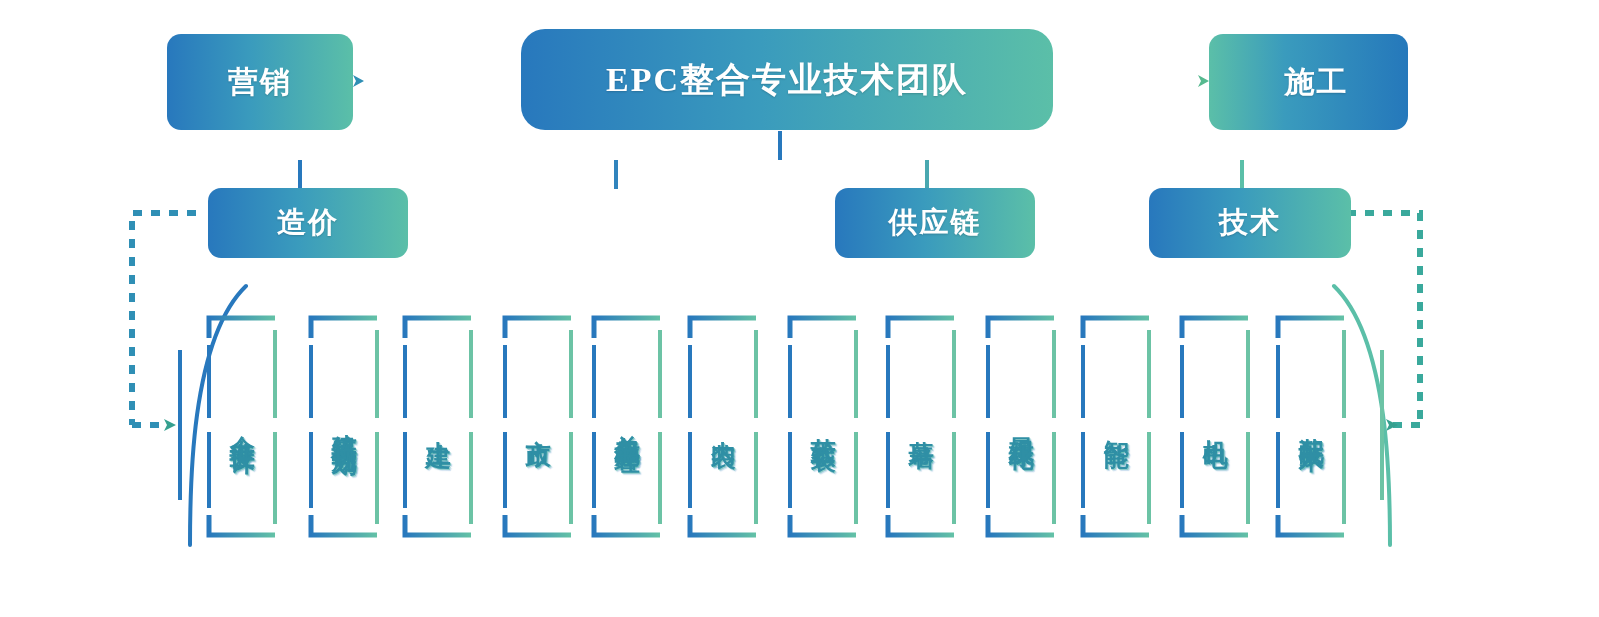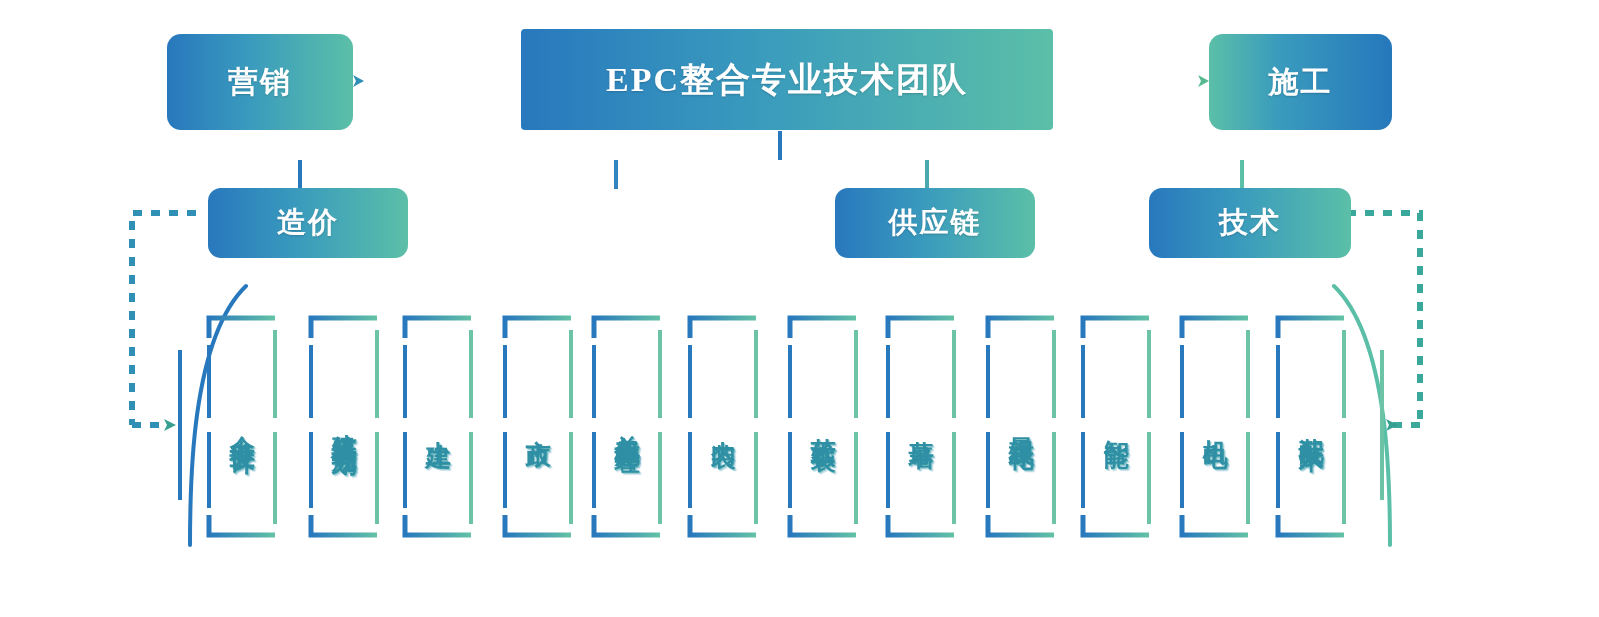--- a/index.html
+++ b/index.html
@@ -8,23 +8,23 @@
   #stage{position:relative;width:1599px;height:617px;}
 
   
   .box{position:absolute;border-radius:14px;display:flex;align-items:center;
        justify-content:center;color:#ffffff;font-weight:700;
        letter-spacing:2px;white-space:nowrap;
        text-shadow:0 1px 2px rgba(0,0,0,.18);}
   .grad-bg{background:linear-gradient(90deg,#2878bd 0%,#3a9bbd 45%,#5bbfa8 100%);margin-left:8px;}
   .grad-bg-rev{background:linear-gradient(90deg,#5bbfa8 0%,#3a9bbd 38%,#2578bb 100%);}
 
-  #root-box{left:513px;top:29px;width:532px;height:101px;font-size:34px;border-radius:4px;}
+  #root-box{left:513px;top:29px;width:532px;height:101px;font-size:34px;border-radius:24px;}
   #left-box{left:159px;top:34px;width:186px;height:96px;font-size:30px;}
-  #right-box{left:1209px;top:34px;width:183px;height:96px;font-size:30px;}
+  #right-box{left:1209px;top:34px;width:183px;height:96px;font-size:30px;padding-left:16px;}
 
   .l2{top:188px;height:70px;font-size:29px;border-radius:13px;}
   #l2-0{left:200px;width:200px;}
   #l2-1{left:513px;width:206px;}
   #l2-2{left:827px;width:200px;}
   #l2-3{left:1141px;width:202px;}
 
   
   #wires{position:absolute;left:0;top:0;width:1599px;height:617px;}
 

